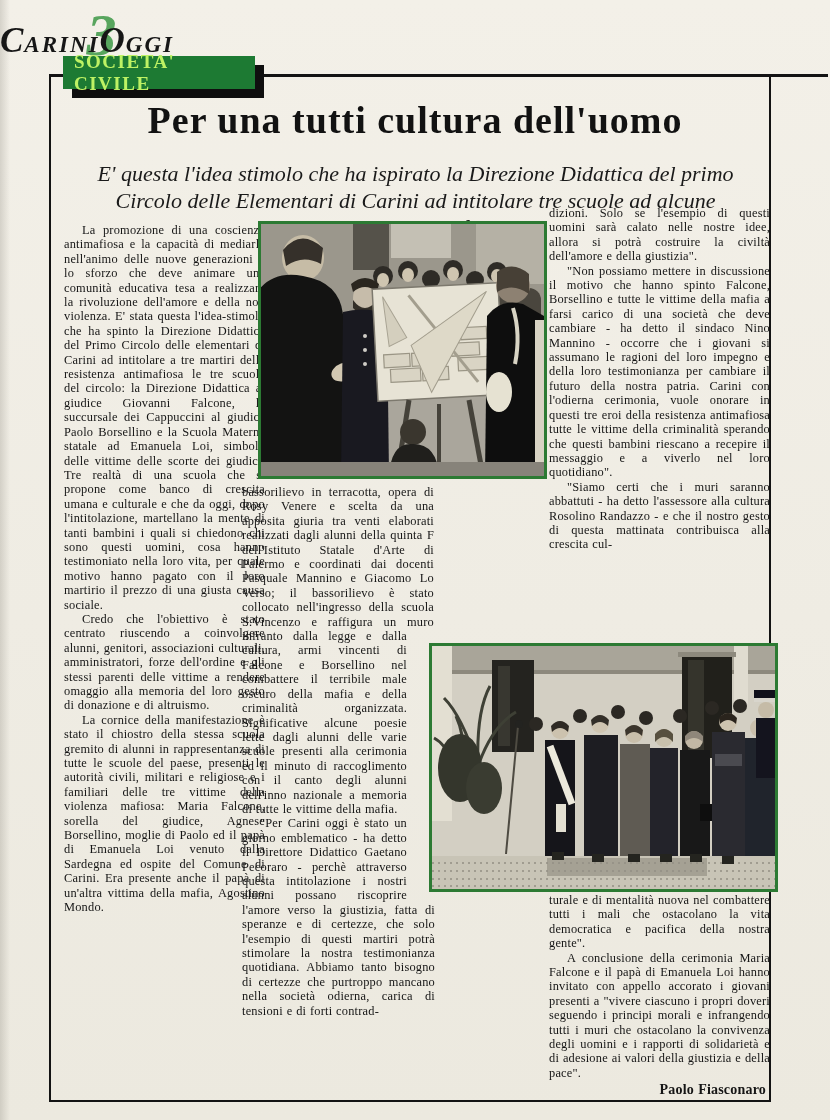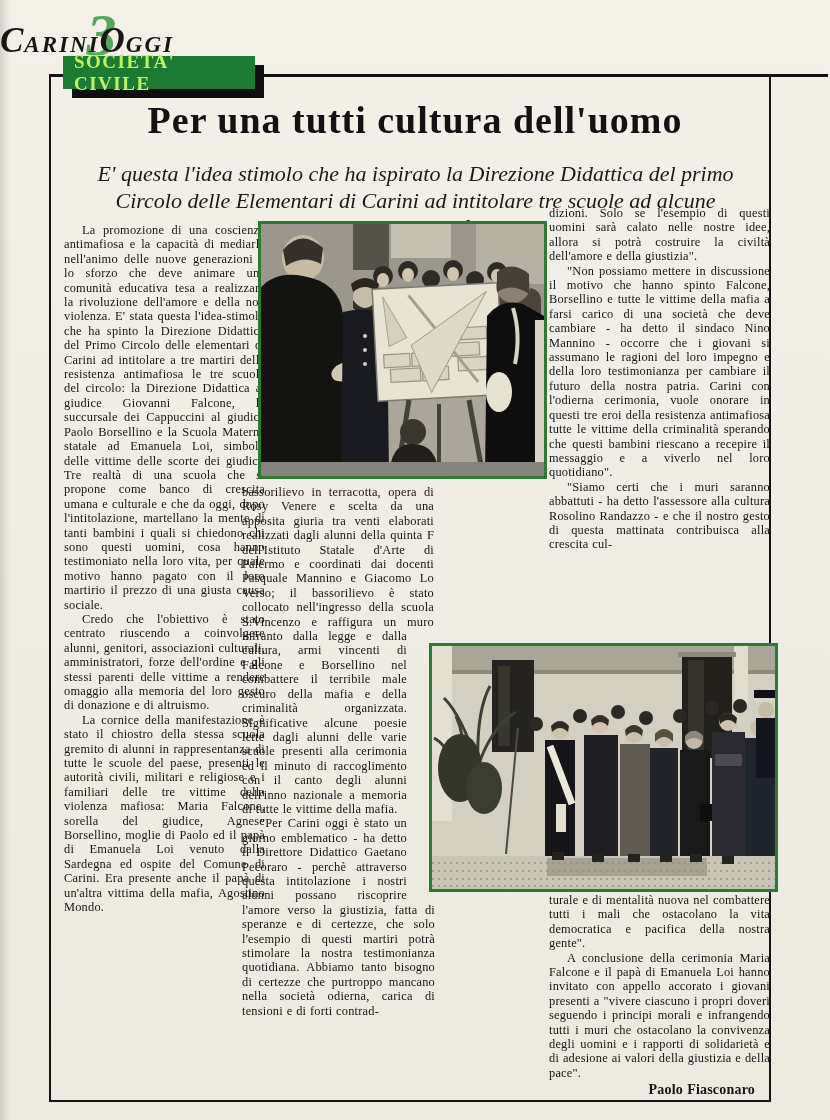--- a/index.html
+++ b/index.html
@@ -36,21 +36,21 @@
   .col{position:absolute;text-align:justify;font-size:12.4px;line-height:14.4px;
     letter-spacing:.2px;word-spacing:.5px;color:#151515;}
   .col p{margin:0;text-indent:18px;}
   .col p.cont{text-indent:0;}
   .col1{left:64px;top:223px;width:201px;}
   .col2{left:242px;top:485px;width:193px;}
   .col3u{left:549px;top:206px;width:221px;}
   .col3l{left:549px;top:893px;width:221px;}
   .sp-a{float:right;width:1px;height:155px;}
   .sp-b{float:right;clear:right;width:28px;height:256px;}
-  .byline{text-align:right;font-weight:bold;font-size:14px;padding-right:15px;margin-top:3px;}
+  .byline{text-align:right;font-weight:bold;font-size:14px;padding-right:4px;margin-top:3px;}
   
   .photo{position:absolute;margin:0;border:3px solid #2c7a33;background:#aba79c;line-height:0;}
   .photo1{left:258px;top:221px;width:283px;height:252px;z-index:2;}
   .photo2{left:429px;top:643px;width:343px;height:243px;z-index:2;}
   .photo svg{display:block;}
 </style>
 </head>
 <body>
 
 <div class="page">

